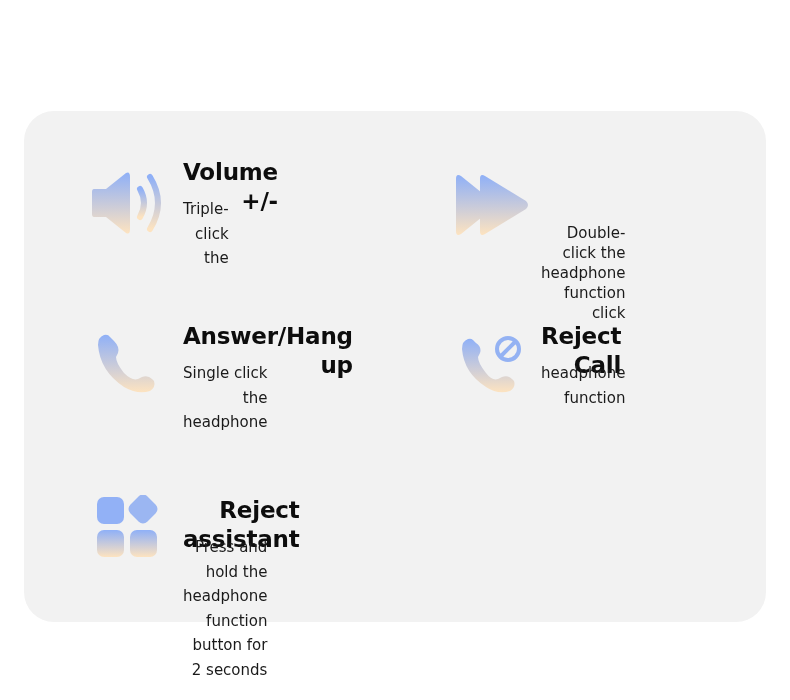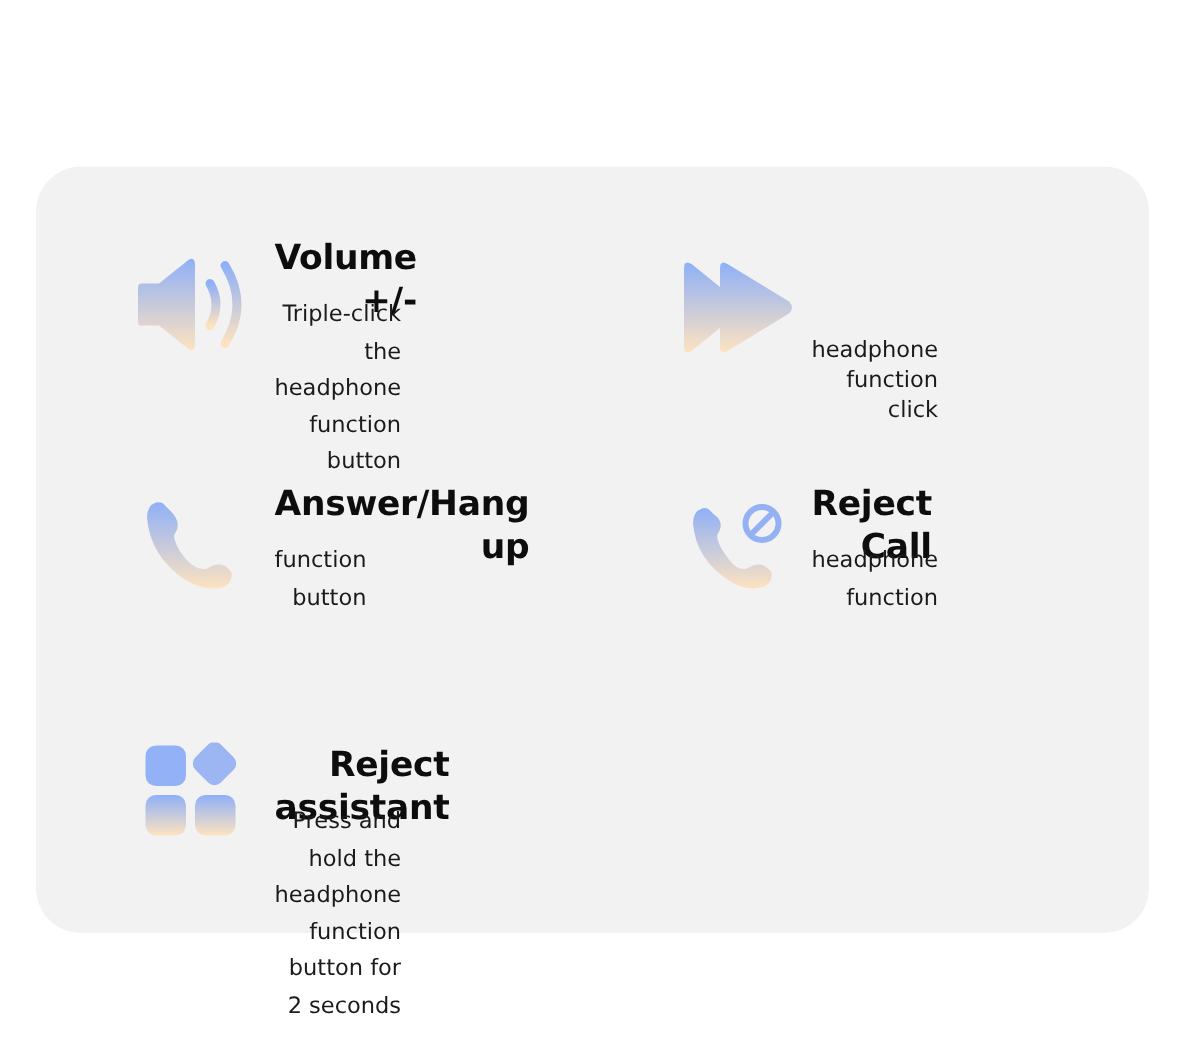--- a/index.html
+++ b/index.html
@@ -30,44 +30,44 @@
 
   <div class="item">
     <svg class="icon" style="left:66px;top:60px" width="76" height="64" viewBox="0 0 76 64">
       <path d="M4 18 Q2 18 2 21 L2 43 Q2 46 4 46 L16 46 L36 62 Q40 64 40 58 L40 6 Q40 0 36 2 L16 18 Z" fill="url(#g)"></path>
       <path d="M50 18 Q58 32 50 46" stroke="url(#g)" stroke-width="6" fill="none" stroke-linecap="round"></path>
       <path d="M60 6 Q76 32 60 58" stroke="url(#g)" stroke-width="6" fill="none" stroke-linecap="round"></path>
     </svg>
     <div class="title" style="left:159px;top:47px">Volume +/-</div>
     <div class="desc" style="left:159px;top:86px">
       <div>Triple-click the</div>
-      <div>headphone function button</div>
     </div>
   </div>
 
   <div class="item">
     <svg class="icon" style="left:428px;top:62px" width="78" height="64" viewBox="0 0 78 64">
       <path d="M4 6 Q4 0 9 3 L40 28 Q44 32 40 36 L9 61 Q4 64 4 58 Z" fill="url(#g)"></path>
       <path d="M28 6 Q28 0 33 3 L74 28 Q78 32 74 36 L33 61 Q28 64 28 58 Z" fill="url(#g)"></path>
     </svg>
     <div class="title" style="left:517px;top:46px">
     </div>
     <div class="desc tight" style="left:517px;top:112px">
+      <div>Double-click the</div>
       <div>headphone function</div>
       <div>click</div>
     </div>
   </div>
 
   <div class="item">
     <svg class="icon" style="left:70px;top:220px" width="66" height="66" viewBox="0 0 66 66">
       <path d="M10 4 Q4 6 4 14 Q6 40 30 56 Q44 64 56 60 Q62 56 60 50 L58 48 Q54 44 48 46 L44 48 Q38 50 30 42 Q22 32 22 26 L24 22 Q26 16 20 10 L16 6 Q14 3 10 4 Z" fill="url(#g)"></path>
     </svg>
     <div class="title" style="left:159px;top:211px">Answer/Hang up</div>
     <div class="desc" style="left:159px;top:250px">
-      <div>function button</div>
+      <div>Single click the headphone</div>
     </div>
   </div>
 
   <div class="item">
     <svg class="icon" style="left:434px;top:222px" width="66" height="66" viewBox="0 0 66 66">
       <path d="M10 6 Q4 8 4 16 Q6 40 28 54 Q40 62 52 58 Q58 54 56 48 L54 46 Q50 42 44 44 L40 46 Q34 48 28 40 Q20 30 20 24 L22 20 Q24 14 18 10 L15 7 Q13 5 10 6 Z" fill="url(#g)"></path>
       <circle cx="50" cy="16" r="11" fill="none" stroke="#94b2f3" stroke-width="4"></circle>
       <line x1="43" y1="23" x2="57" y2="9" stroke="#94b2f3" stroke-width="4" stroke-linecap="round"></line>
     </svg>
     <div class="title" style="left:517px;top:211px">Reject Call</div>

